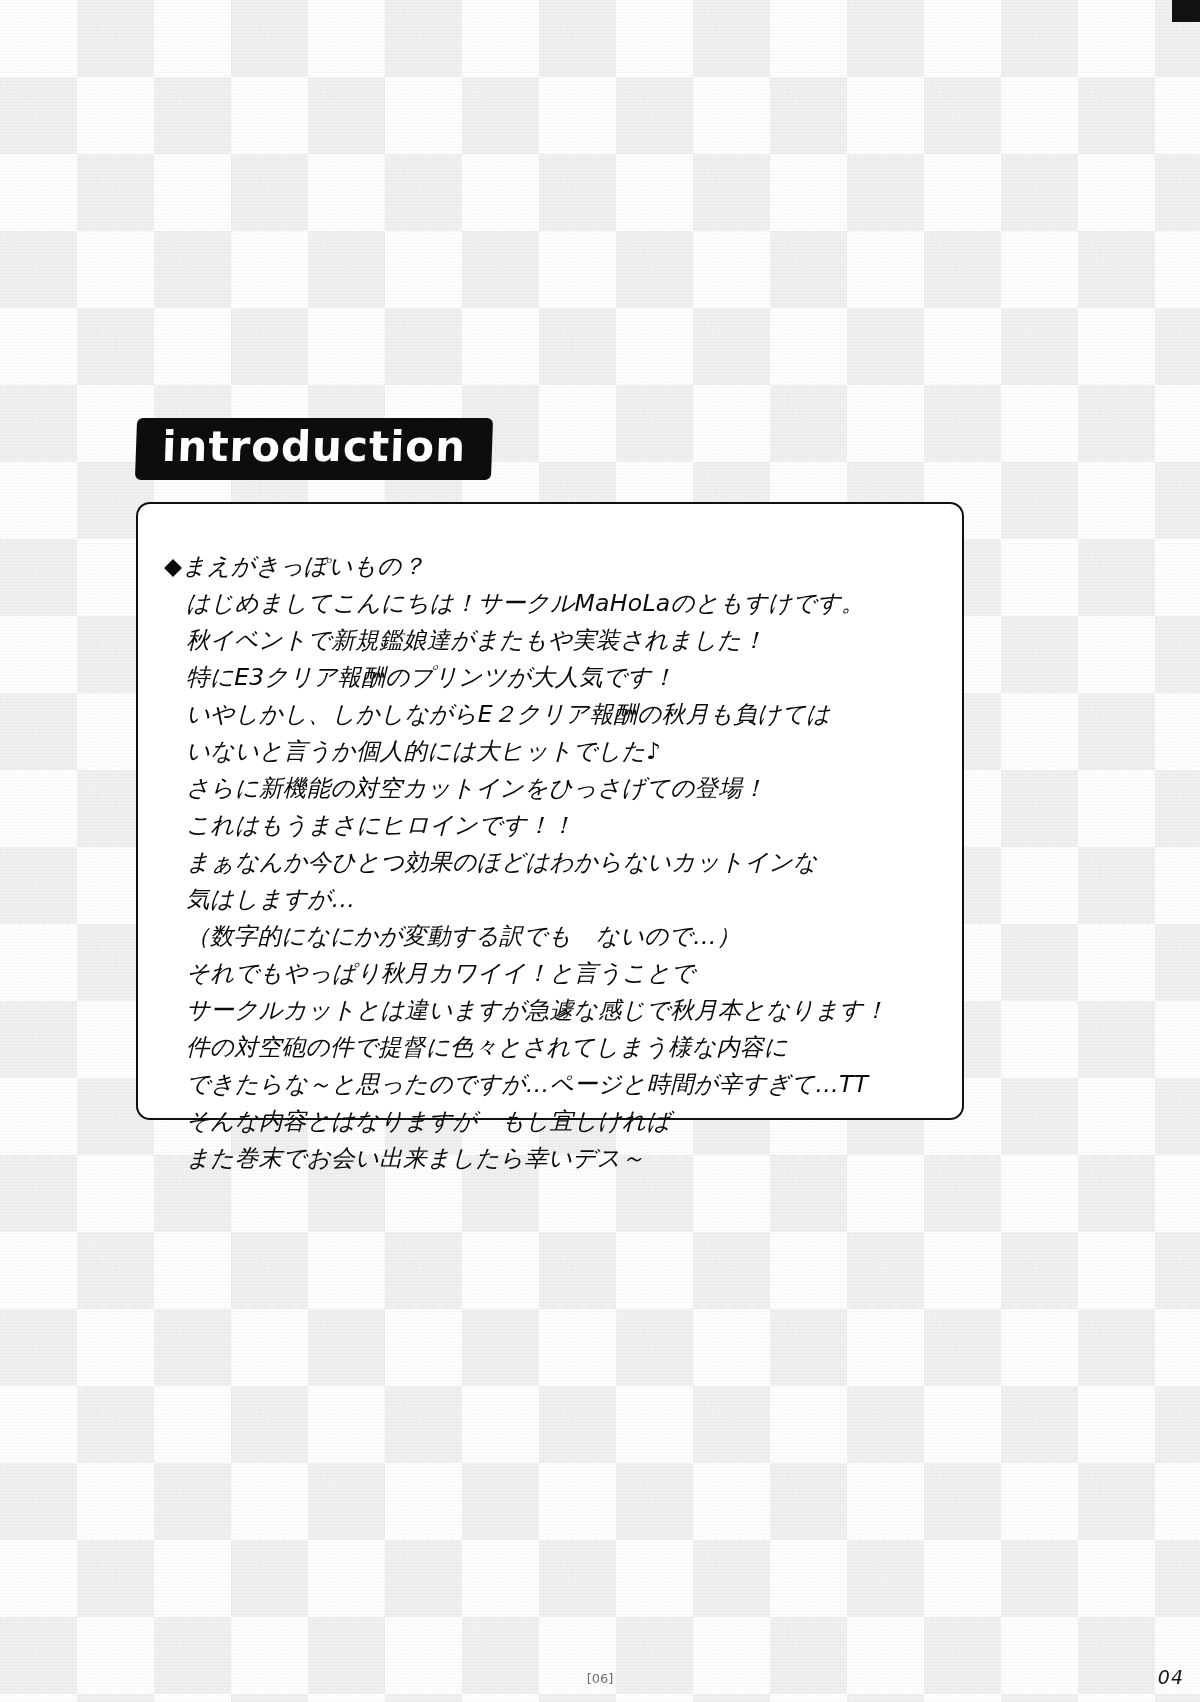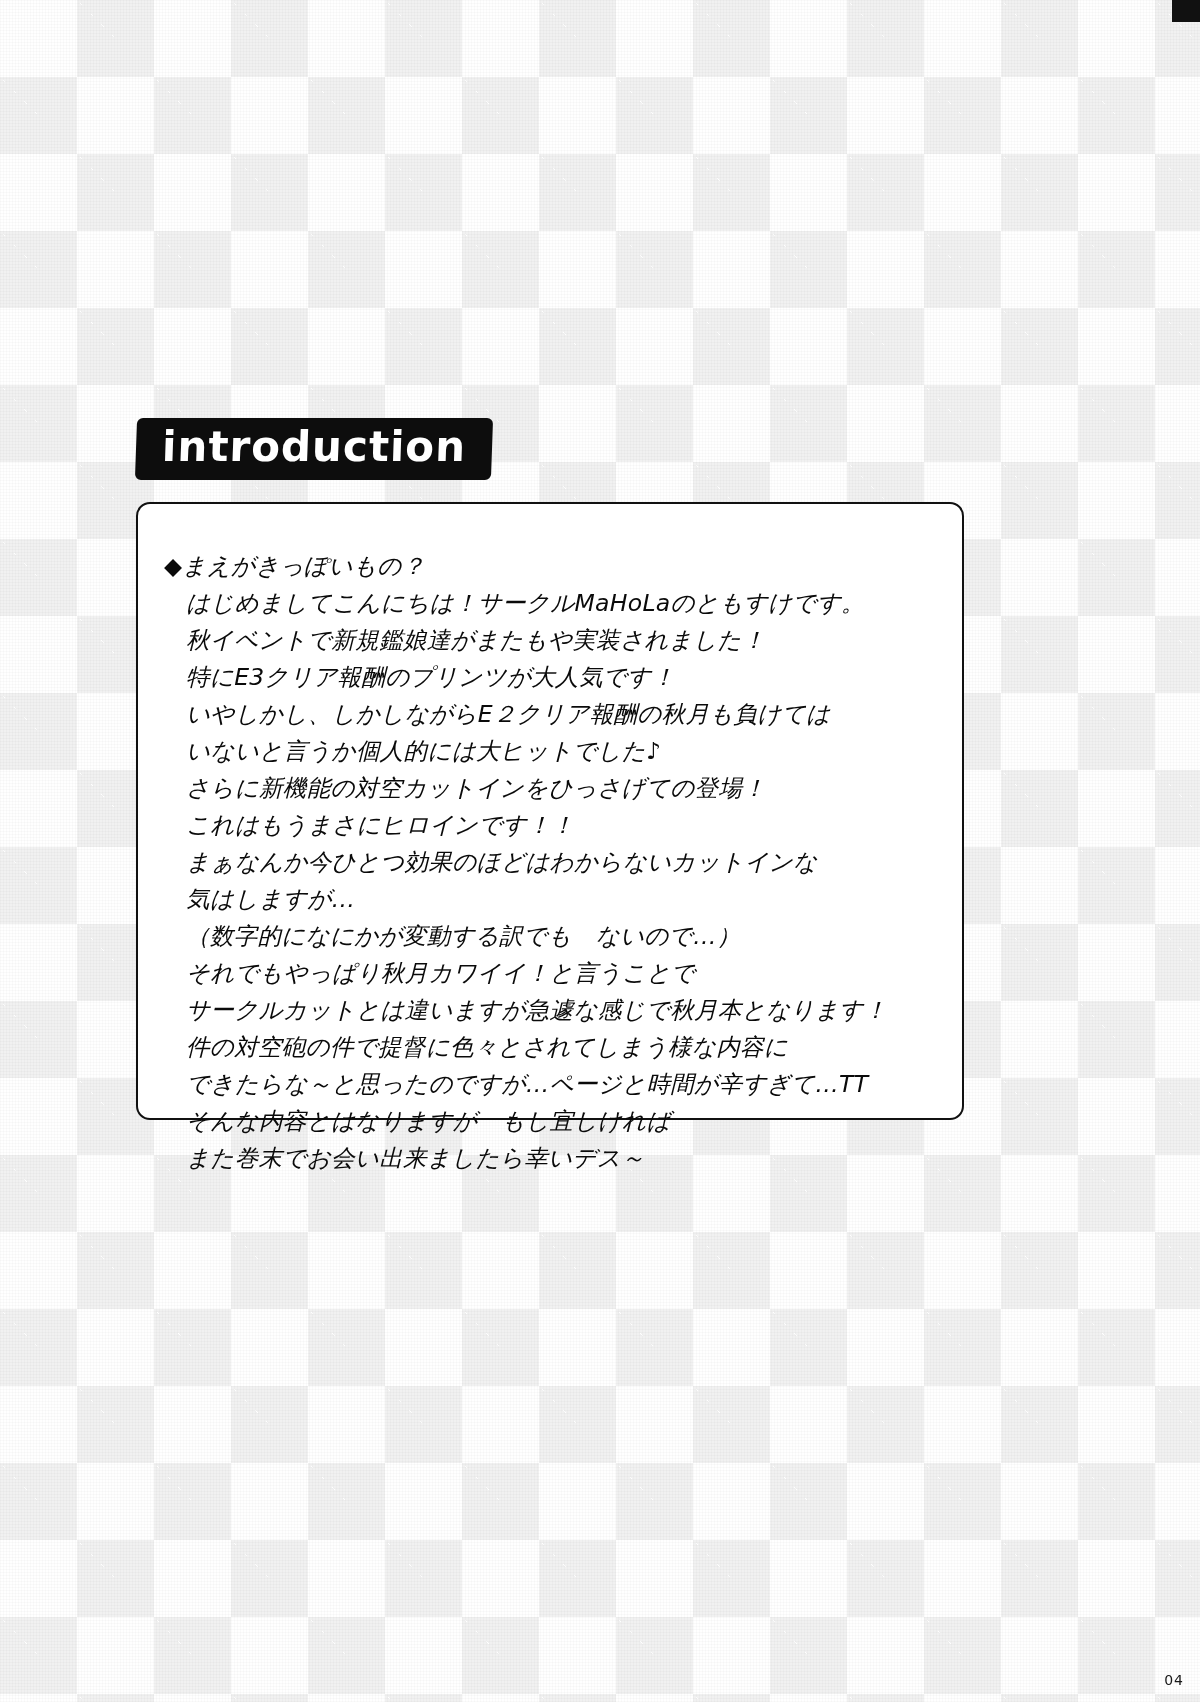--- a/index.html
+++ b/index.html
@@ -103,34 +103,36 @@
     text-align: center;
     font-family: "DejaVu Sans", sans-serif;
     font-size: 13px;
     color: #6d6d6d;
   }
   .page-number-right {
     position: absolute;
     right: 16px;
     bottom: 14px;
     font-family: "DejaVu Sans", sans-serif;
-    font-size: 14px;
+    font-size: 19px;
     color: #171717;
     letter-spacing: 1px;
+    font-style: italic;
   }
 </style>
 </head>
 <body>
 
 <div class="page">
   <div class="checker-mask"></div>
   <div class="grain"></div>
 
   <div class="corner-mark"></div>
 
   <div class="intro-tag">introduction</div>
 
   <div class="intro-panel">
     <div class="intro-body"><div>◆まえがきっぽいもの？</div><div class="indent">はじめましてこんにちは！サークルMaHoLaのともすけです。</div><div class="indent">秋イベントで新規鑑娘達がまたもや実装されました！</div><div class="indent">特にE3クリア報酬のプリンツが大人気です！</div><div class="indent">いやしかし、しかしながらE２クリア報酬の秋月も負けては</div><div class="indent">いないと言うか個人的には大ヒットでした♪</div><div class="indent">さらに新機能の対空カットインをひっさげての登場！</div><div class="indent">これはもうまさにヒロインです！！</div><div class="indent">まぁなんか今ひとつ効果のほどはわからないカットインな</div><div class="indent">気はしますが…</div><div class="indent">（数字的になにかが変動する訳でも　ないので…）</div><div class="indent">それでもやっぱり秋月カワイイ！と言うことで</div><div class="indent">サークルカットとは違いますが急遽な感じで秋月本となります！</div><div class="indent">件の対空砲の件で提督に色々とされてしまう様な内容に</div><div class="indent">できたらな～と思ったのですが…ページと時間が辛すぎて…TT</div><div class="indent">そんな内容とはなりますが　もし宜しければ</div><div class="indent">また巻末でお会い出来ましたら幸いデス～</div></div>
   </div>
 
+  <div class="page-number-center">[06]</div>
   <div class="page-number-right">04</div>
 </div>
 
 </body></html>

